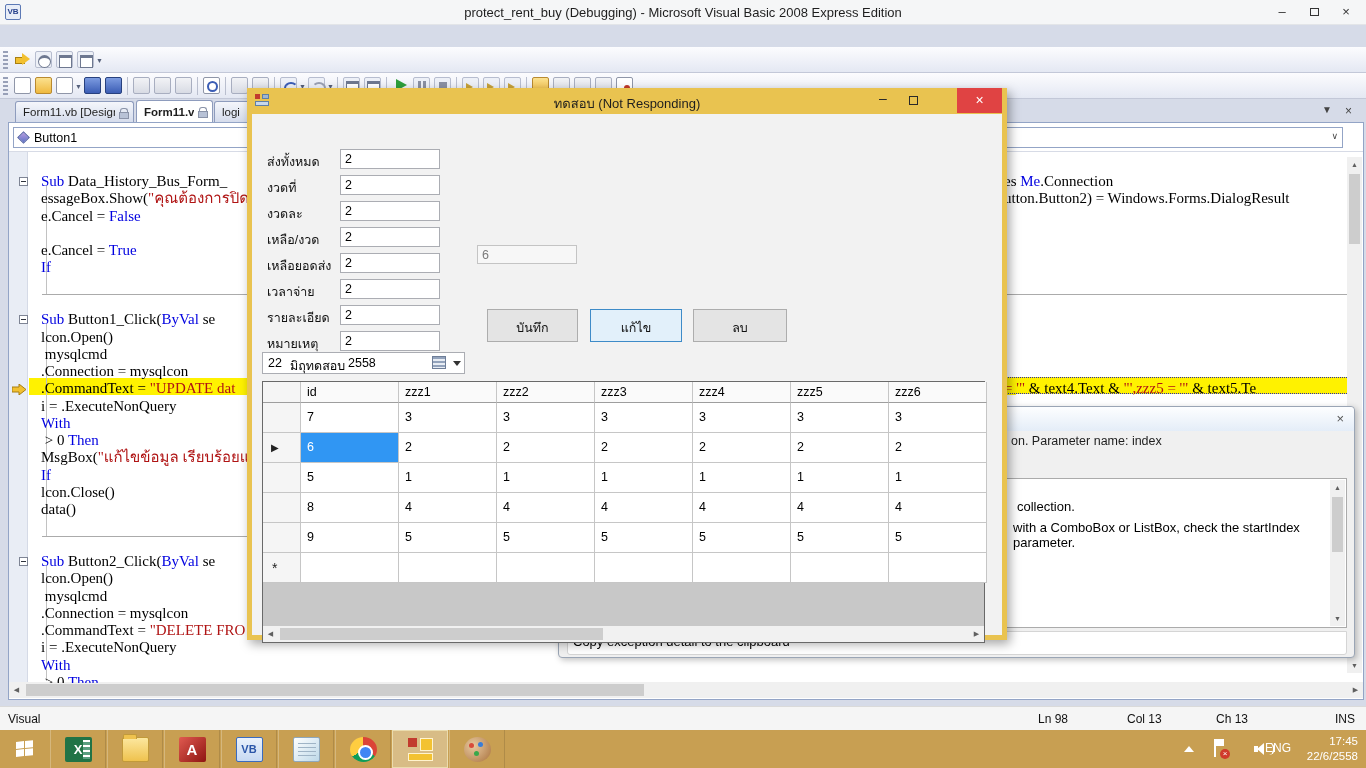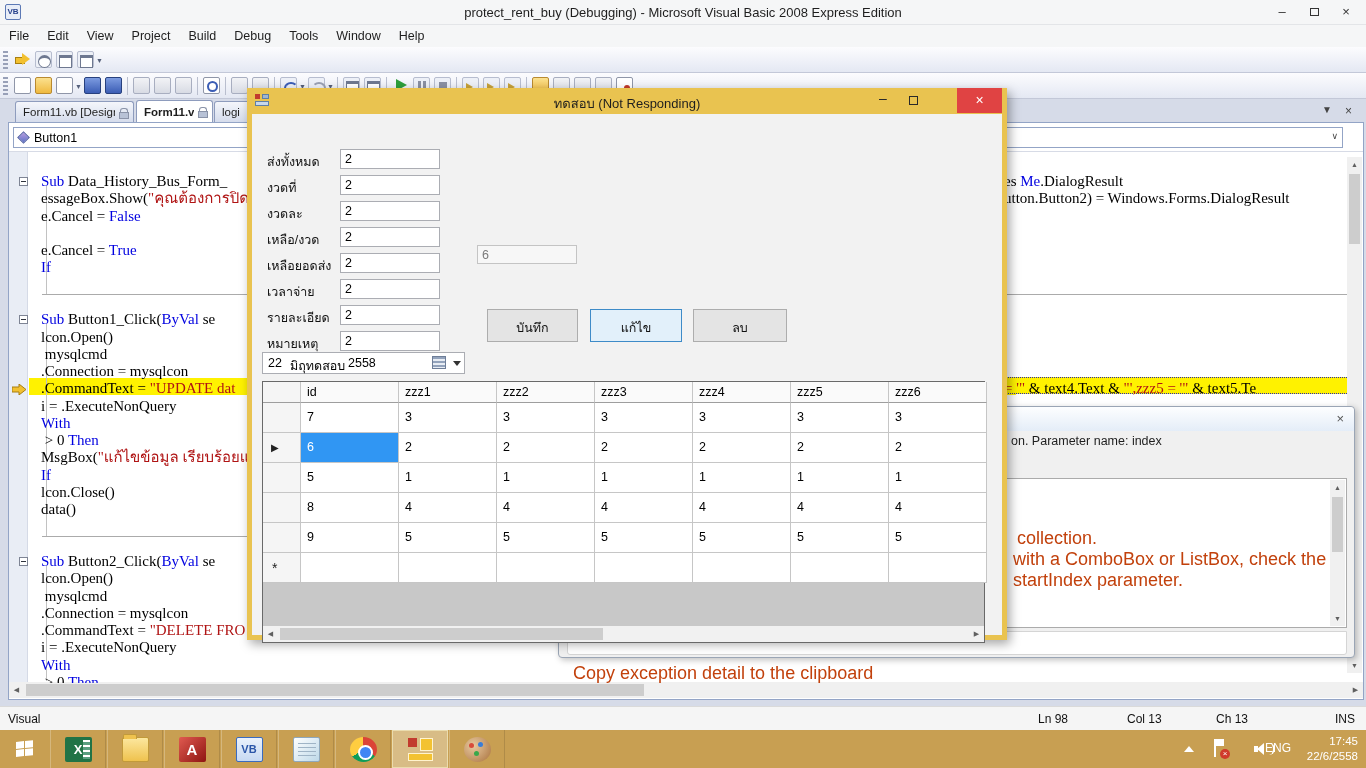--- a/index.html
+++ b/index.html
@@ -72,21 +72,21 @@
   .sb-btn { position:absolute; width:15px; height:15px; color:#606060; font-size:7px; text-align:center; line-height:15px; background:#F0F0F0; }
   .sb-thumb { position:absolute; background:#CDCDCD; }
   .struct-line { position:absolute; width:1px; background:#C2C2C2; left:37px; }
 
   
   .ex-panel { left:558px; top:406px; width:797px; height:252px; background:#F0F0F0; border:1px solid #9AA5B5; border-radius:4px; z-index:5; box-shadow:2px 2px 6px rgba(0,0,0,.25); }
   .ex-head { position:absolute; left:0; top:0; width:100%; height:24px; background:linear-gradient(#FDFEFF,#E4EDF8); border-radius:4px 4px 0 0; }
   .ex-close { position:absolute; right:10px; top:4px; font-size:13px; color:#555; }
   .ex-msg { position:absolute; left:452px; top:27px; font-size:12.5px; color:#1E1E1E; }
   .ex-tipsbox { position:absolute; left:8px; top:71px; width:780px; height:150px; background:#FFF; border:1px solid #ABABAB; }
-  .ex-link { position:absolute; font-size:18px; color:#c2410c;margin-top:29px; }
+  .ex-link { position:absolute; font-size:13px; color:#000000; }
   .ex-actionrow { position:absolute; left:8px; top:224px; width:780px; height:24px; background:#FFF; border:1px solid #D5D5D5; border-radius:0 0 3px 3px; }
   .tips-scroll { position:absolute; right:1px; top:1px; width:15px; height:146px; background:#F0F0F0; }
 
   
   .dialog { left:247px; top:88px; width:760px; height:552px; background:#E9C350; z-index:10; box-shadow:3px 4px 10px rgba(0,0,0,.35); }
   .dlg-title { position:absolute; left:0; top:0; width:100%; height:26px; }
   .dlg-title .txt { position:absolute; left:0; right:0; top:5px; text-align:center; font-size:13px; color:#1E1E1E; }
   .dlg-icon { position:absolute; left:8px; top:6px; width:14px; height:13px; }
   .dlg-icon .r { position:absolute; left:0; top:0; width:5px; height:5px; background:#C23B2E; }
   .dlg-icon .b1 { position:absolute; left:7px; top:0; width:7px; height:5px; background:#9FB6D4; border:1px solid #5E7FA6; }
@@ -162,31 +162,20 @@
   <div class="abs titlebar">
     <div class="vb-appicon">VB</div>
     <div class="apptitle">protect_rent_buy (Debugging) - Microsoft Visual Basic 2008 Express Edition</div>
     <div class="wincontrols">
       <div class="wc">–</div>
       <div class="wc wc-max"><i></i></div>
       <div class="wc">×</div>
     </div>
   </div>
 
-  <div class="abs menubar" id="menubar">
-      <div class="menu-item">File</div>
-      <div class="menu-item">Edit</div>
-      <div class="menu-item">View</div>
-      <div class="menu-item">Project</div>
-      <div class="menu-item">Build</div>
-      <div class="menu-item">Debug</div>
-      <div class="menu-item">Tools</div>
-      <div class="menu-item">Window</div>
-      <div class="menu-item">Help</div>
-    </div>
 
   <div class="abs toolbar tb1" id="toolbar1">
       <div class="grip"></div>
       <div class="tb-icon ic-arrow-y"></div>
       <div class="tb-icon ic-win ic-red-dot"></div>
       <div class="tb-icon ic-win"></div>
       <div class="tb-icon ic-win"></div>
       <div class="tb-caret">▼</div>
     </div>
   <div class="abs toolbar tb2" id="toolbar2">
@@ -284,21 +273,21 @@
         <div class="codeline" style="left: 32px; top: 349px;"><span class="pl">data()</span></div>
         <div class="codeline" style="left: 32px; top: 401px;"><span class="kw">Sub </span><span class="pl">Button2_Click(</span><span class="kw">ByVal</span><span class="pl"> se</span></div>
         <div class="fold-box" style="left: 10px; top: 405px;"></div>
         <div class="codeline" style="left: 32px; top: 418px;"><span class="pl">lcon.Open()</span></div>
         <div class="codeline" style="left: 32px; top: 436px;"><span class="pl"> mysqlcmd</span></div>
         <div class="codeline" style="left: 32px; top: 453px;"><span class="pl">.Connection = mysqlcon</span></div>
         <div class="codeline" style="left: 32px; top: 470px;"><span class="pl">.CommandText = </span><span class="str">"DELETE FRO</span></div>
         <div class="codeline" style="left: 32px; top: 487px;"><span class="pl">i = .ExecuteNonQuery</span></div>
         <div class="codeline" style="left: 32px; top: 505px;"><span class="kw">With</span></div>
         <div class="codeline" style="left: 32px; top: 522px;"><span class="pl"> &gt; 0 </span><span class="kw">Then</span></div>
-        <div class="codeline" style="left: 995px; top: 21px;"><span class="pl">es </span><span class="kw">Me</span><span class="pl">.DialogResult</span></div>
+        <div class="codeline" style="left: 995px; top: 21px;"><span class="pl">es </span><span class="kw">Me</span><span class="pl">.Connection</span></div>
         <div class="codeline" style="left: 995px; top: 38px;"><span class="pl">utton.Button2) = Windows.Forms.DialogResult</span></div>
         <div class="codeline" style="left: 995px; top: 228px;"><span class="str">= '"</span><span class="pl"> &amp; text4.Text &amp; </span><span class="str">"',zzz5 = '"</span><span class="pl"> &amp; text5.Te</span></div>
       </div>
     <div class="vscroll">
       <div class="sb-btn" style="top:0;">▲</div>
       <div class="sb-thumb" style="left:2px; top:17px; width:11px; height:70px;"></div>
       <div class="sb-btn" style="bottom:0;">▼</div>
     </div>
     <div class="hscroll">
       <div class="sb-btn" style="left:0;">◀</div>

